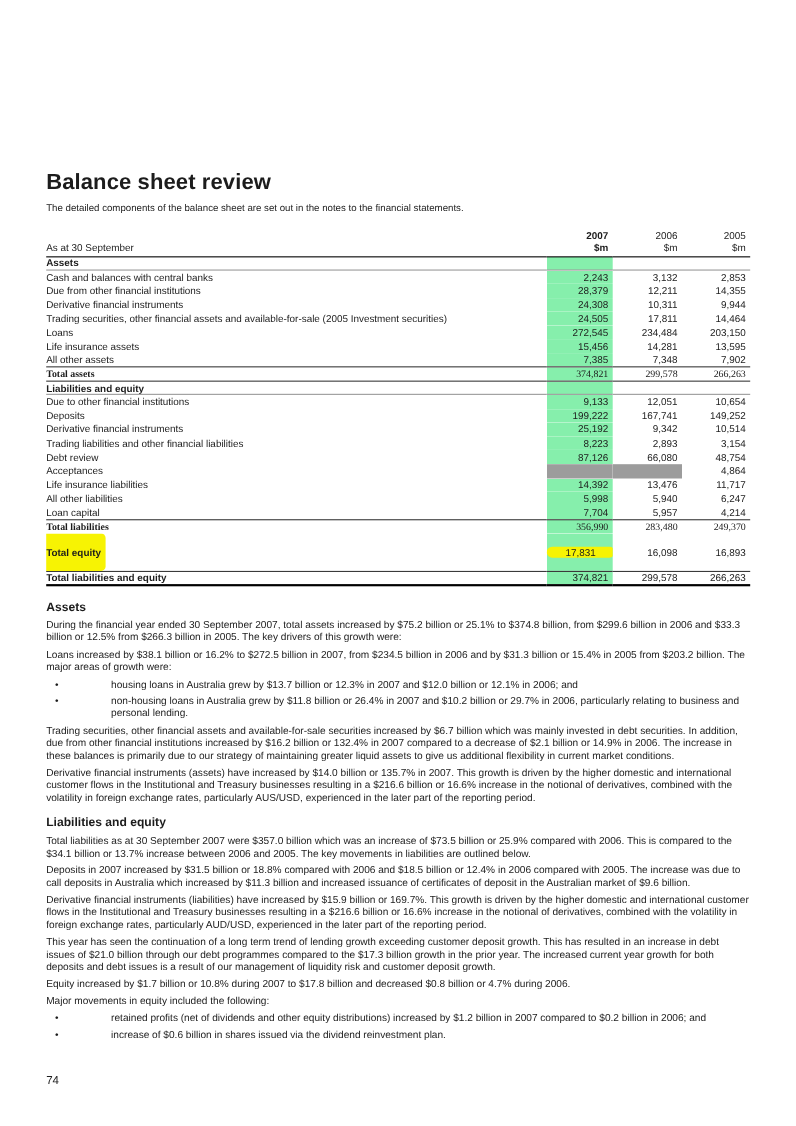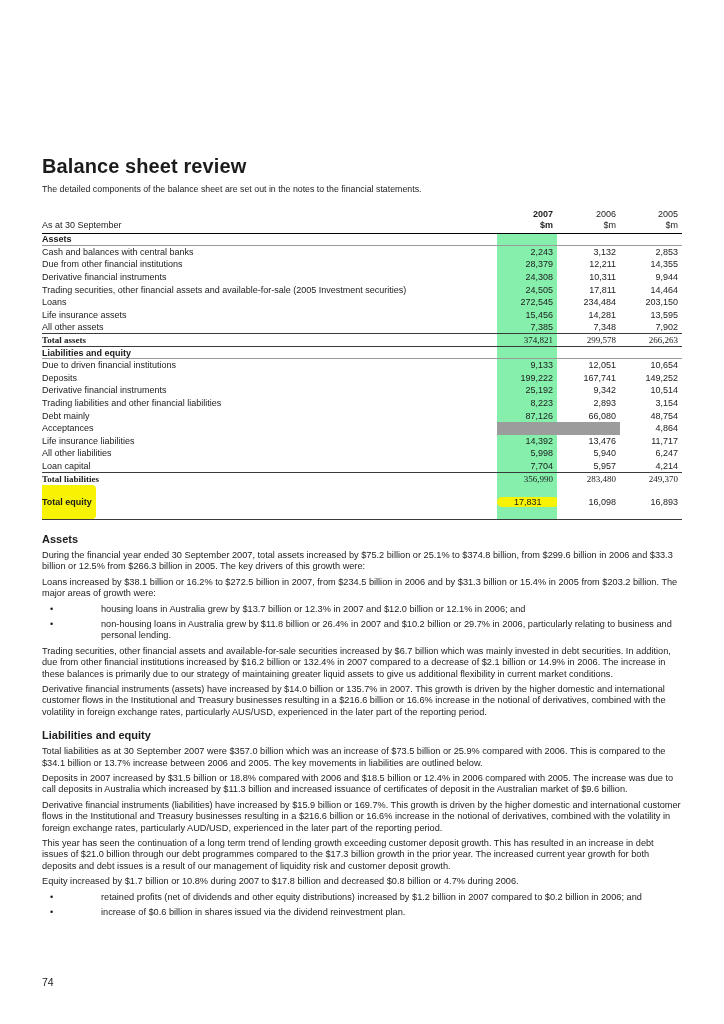--- a/index.html
+++ b/index.html
@@ -124,21 +124,21 @@
             <td class="num c06">299,578</td>
             <td class="num c05">266,263</td>
           </tr>
           <tr class="section">
             <td class="lbl">Liabilities and equity</td>
             <td class="num c07"></td>
             <td class="num c06"></td>
             <td class="num c05"></td>
           </tr>
           <tr class="data">
-            <td class="lbl">Due to driven financial institutions</td>
+            <td class="lbl">Due to other financial institutions</td>
             <td class="num c07">9,133</td>
             <td class="num c06">12,051</td>
             <td class="num c05">10,654</td>
           </tr>
           <tr class="data">
             <td class="lbl">Deposits</td>
             <td class="num c07">199,222</td>
             <td class="num c06">167,741</td>
             <td class="num c05">149,252</td>
           </tr>
@@ -148,21 +148,21 @@
             <td class="num c06">9,342</td>
             <td class="num c05">10,514</td>
           </tr>
           <tr class="data">
             <td class="lbl">Trading liabilities and other financial liabilities</td>
             <td class="num c07">8,223</td>
             <td class="num c06">2,893</td>
             <td class="num c05">3,154</td>
           </tr>
           <tr class="data">
-            <td class="lbl">Debt mainly</td>
+            <td class="lbl">Debt review</td>
             <td class="num c07">87,126</td>
             <td class="num c06">66,080</td>
             <td class="num c05">48,754</td>
           </tr>
           <tr class="data dark">
             <td class="lbl">Acceptances</td>
             <td class="num c07"></td>
             <td class="num c06"></td>
             <td class="num c05">4,864</td>
           </tr>
@@ -188,20 +188,26 @@
             <td class="lbl">Total liabilities</td>
             <td class="num c07">356,990</td>
             <td class="num c06">283,480</td>
             <td class="num c05">249,370</td>
           </tr>
           <tr class="total rule-bottom">
             <td class="lbl"><span class="hl-label">Total equity</span></td>
             <td class="num c07"><span class="hl-value">17,831</span></td>
             <td class="num c06">16,098</td>
             <td class="num c05">16,893</td>
+          </tr>
+          <tr class="total rule-thick">
+            <td class="lbl">Total liabilities and equity</td>
+            <td class="num c07">374,821</td>
+            <td class="num c06">299,578</td>
+            <td class="num c05">266,263</td>
           </tr>
         </tbody>
     </table>
 
     <div class="sections" id="sections">
         <h2>Assets</h2>
         <p>During the financial year ended 30 September 2007, total assets increased by $75.2 billion or 25.1% to $374.8 billion, from $299.6 billion in 2006 and $33.3 billion or 12.5% from $266.3 billion in 2005.  The key drivers of this growth were:</p>
         <p>Loans increased by $38.1 billion or 16.2% to $272.5 billion in 2007, from $234.5 billion in 2006 and by $31.3 billion or 15.4% in 2005 from $203.2 billion.  The major areas of growth were:</p>
         <div class="bullet">
           <span class="dot">•</span>
@@ -212,20 +218,21 @@
           <span class="btxt">non-housing loans in Australia grew by $11.8 billion or 26.4% in 2007 and $10.2 billion or 29.7% in 2006, particularly relating to business and personal lending.</span>
         </div>
         <p>Trading securities, other financial assets and available-for-sale securities increased by $6.7 billion which was mainly invested in debt securities.  In addition, due from other financial institutions increased by $16.2 billion or 132.4% in 2007 compared to a decrease of $2.1 billion or 14.9% in 2006.  The increase in these balances is primarily due to our strategy of maintaining greater liquid assets to give us additional flexibility in current market conditions.</p>
         <p>Derivative financial instruments (assets) have increased by $14.0 billion or 135.7% in 2007.  This growth is driven by the higher domestic and international customer flows in the Institutional and Treasury businesses resulting in a $216.6 billion or 16.6% increase in the notional of derivatives, combined with the volatility in foreign exchange rates, particularly AUS/USD, experienced in the later part of the reporting period.</p>
         <h2>Liabilities and equity</h2>
         <p>Total liabilities as at 30 September 2007 were $357.0 billion which was an increase of $73.5 billion or 25.9% compared with 2006.  This is compared to the $34.1 billion or 13.7% increase between 2006 and 2005.  The key movements in liabilities are outlined below.</p>
         <p>Deposits in 2007 increased by $31.5 billion or 18.8% compared with 2006 and $18.5 billion or 12.4% in 2006 compared with 2005.  The increase was due to call deposits in Australia which increased by $11.3 billion and increased issuance of certificates of deposit in the Australian market of $9.6 billion.</p>
         <p>Derivative financial instruments (liabilities) have increased by $15.9 billion or 169.7%.  This growth is driven by the higher domestic and international customer flows in the Institutional and Treasury businesses resulting in a $216.6 billion or 16.6% increase in the notional of derivatives, combined with the volatility in foreign exchange rates, particularly AUD/USD, experienced in the later part of the reporting period.</p>
         <p>This year has seen the continuation of a long term trend of lending growth exceeding customer deposit growth.  This has resulted in an increase in debt issues of $21.0 billion through our debt programmes compared to the $17.3 billion growth in the prior year.  The increased current year growth for both deposits and debt issues is a result of our management of liquidity risk and customer deposit growth.</p>
         <p>Equity increased by $1.7 billion or 10.8% during 2007 to $17.8 billion and decreased $0.8 billion or 4.7% during 2006.</p>
+        <p>Major movements in equity included the following:</p>
         <div class="bullet">
           <span class="dot">•</span>
           <span class="btxt">retained profits (net of dividends and other equity distributions) increased by $1.2 billion in 2007 compared to $0.2 billion in 2006; and</span>
         </div>
         <div class="bullet">
           <span class="dot">•</span>
           <span class="btxt">increase of $0.6 billion in shares issued via the dividend reinvestment plan.</span>
         </div>
       </div>
   </div>

